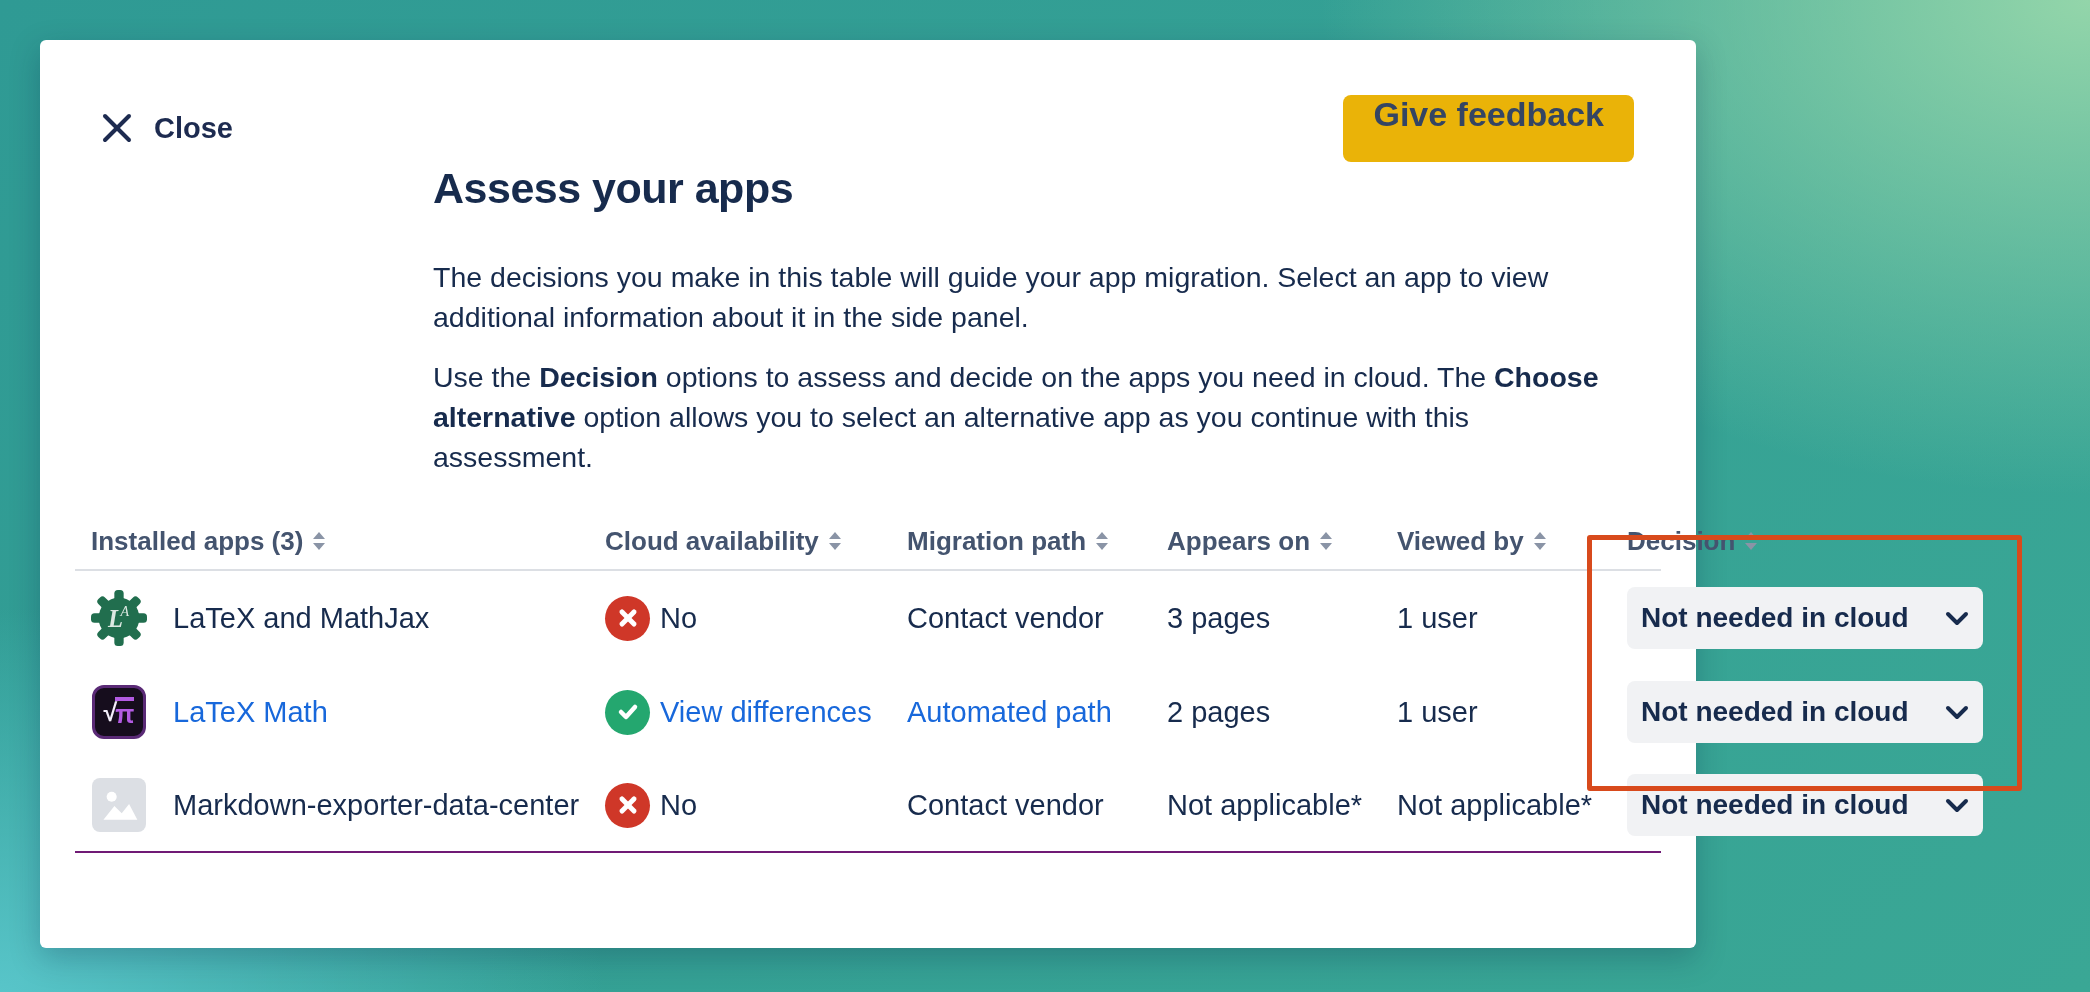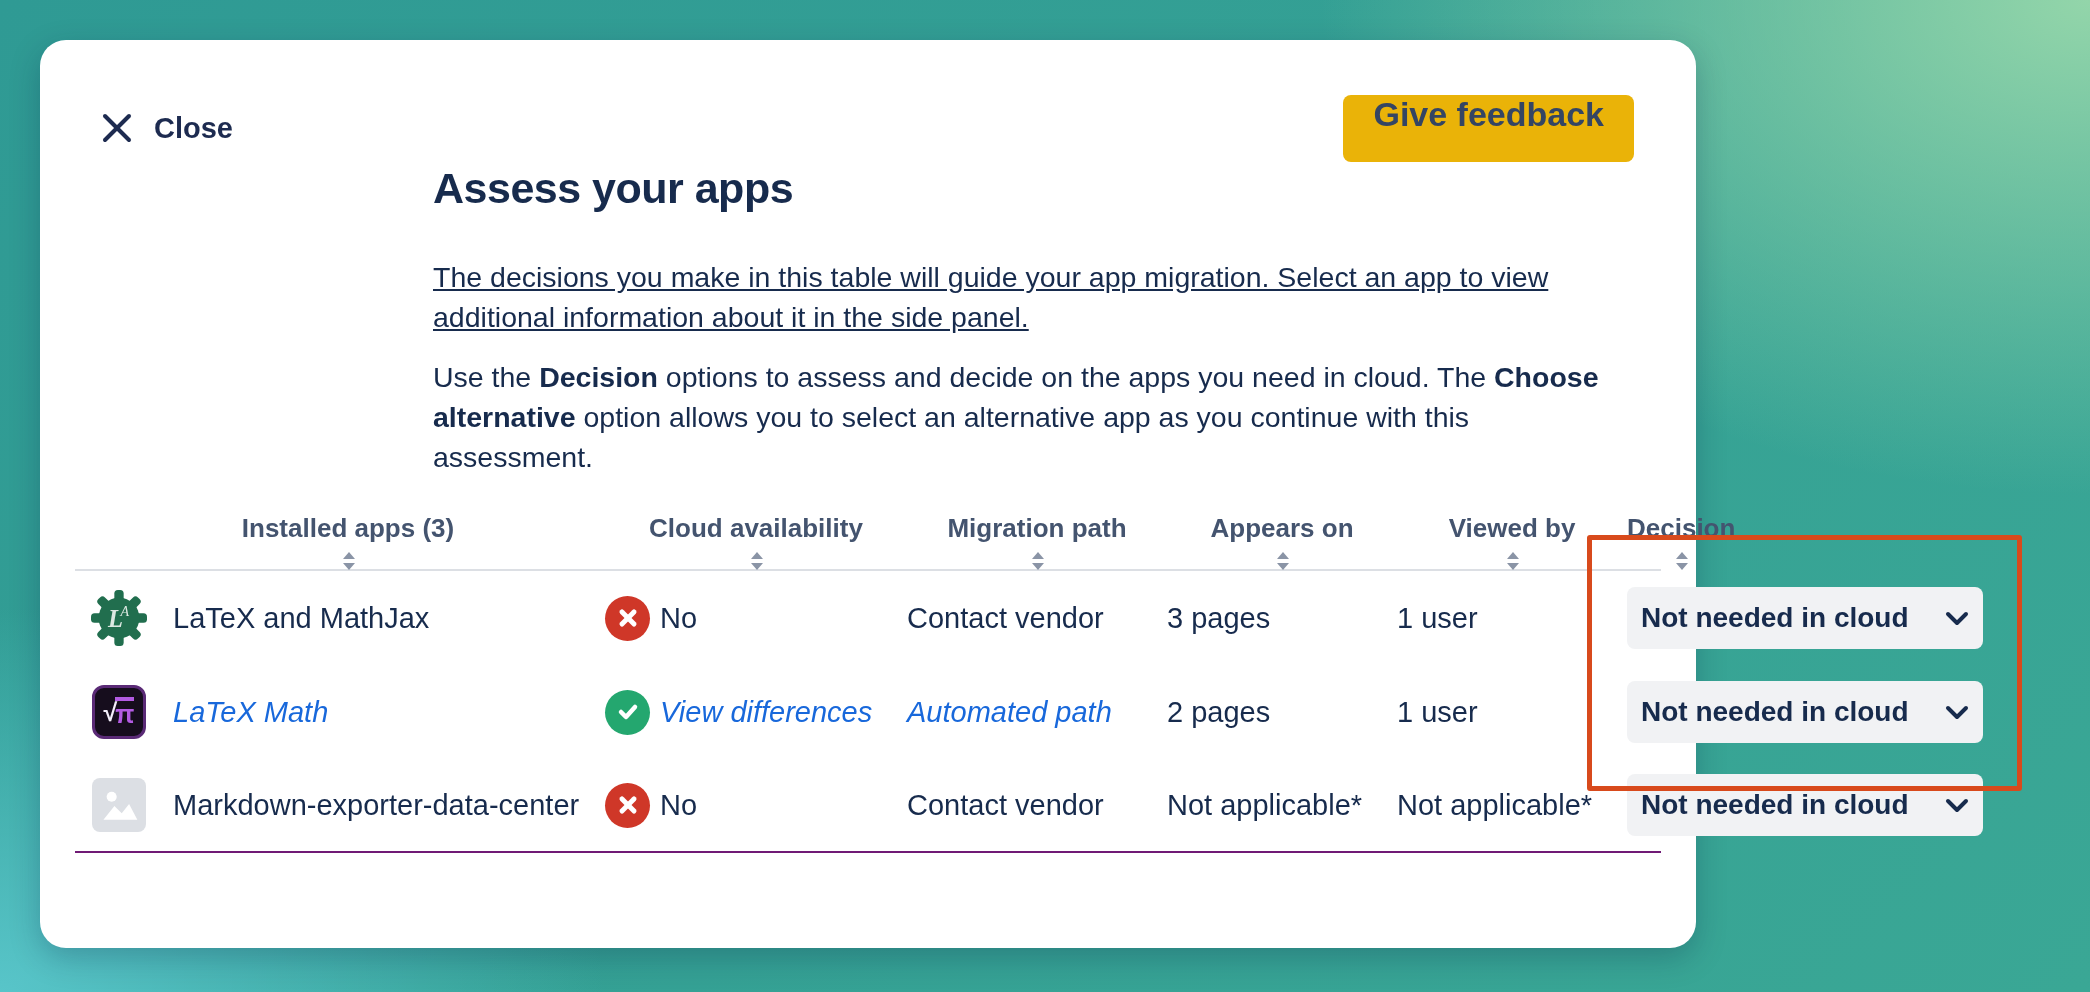--- a/index.html
+++ b/index.html
@@ -12,21 +12,21 @@
       linear-gradient(135deg, #2F9A94 0%, #3AA795 100%);
     position: relative;
     color: #172B4D;
   }
 
   .card {
     position: absolute;
     left: 40px; top: 40px;
     width: 1656px; height: 908px;
     background: #FFFFFF;
-    border-radius: 26px;
+    border-radius: 6px;
     box-shadow: 0 10px 30px rgba(9,30,66,0.25);
   }
 
   
   .card-topbar {
     display: flex;
     justify-content: space-between;
     align-items: center;
     padding: 54px 62px 0 60px;
     height: 122px;
@@ -59,21 +59,21 @@
     font-size: 43px;
     font-weight: 700;
     color: #172B4D;
     letter-spacing: -0.5px;
   }
   .content-col p {
     font-size: 28.5px;
     line-height: 40px;
     color: #172B4D;
   }
-  .p1 { margin-top: 44px; text-decoration: underline; }
+  .p1 { margin-top: 44px; }
   .p2 { margin-top: 20px; }
   .content-col p strong { font-weight: 700; }
 
   
   .apps-table {
     margin: 36px 35px 0 35px;
     position: relative;
   }
   .t-row {
     display: grid;
@@ -81,42 +81,41 @@
     align-items: center;
   }
   .t-head {
     height: 58px;
     border-bottom: 2px solid #DCDFE4;
   }
   .t-head .hcell {
     display: flex; align-items: center; gap: 8px;
     font-size: 26px; font-weight: 700; color: #44546F;
     cursor: pointer;
-    flex-direction: column;
   }
   .hcell:first-child { padding-left: 16px; }
   .sort-glyph { display: inline-flex; flex-direction: column; gap: 4px; margin-left: 2px; }
   .sort-glyph .up {
     width: 0; height: 0;
     border-left: 6px solid transparent; border-right: 6px solid transparent;
     border-bottom: 7px solid #8A94A6;
   }
   .sort-glyph .down {
     width: 0; height: 0;
     border-left: 6px solid transparent; border-right: 6px solid transparent;
     border-top: 7px solid #8A94A6;
   }
 
   .t-body-row { height: 94px; font-size: 29px; cursor: pointer; }
   .t-body-row.last { border-bottom: 2px solid #701a75; }
 
   .app-cell { display: flex; align-items: center; gap: 26px; padding-left: 16px; }
   .avail-cell { display: flex; align-items: center; gap: 10px; }
   .cell-text { color: #172B4D; }
-  .link-text { color: #1868DB; cursor: pointer; font-style: italic; }
+  .link-text { color: #1868DB; cursor: pointer; }
 
   
   .status-circle {
     width: 45px; height: 45px; border-radius: 50%;
     display: flex; align-items: center; justify-content: center;
     flex: none;
   }
   .status-no  { background: #CF3728; }
   .status-yes { background: #24A76F; }
 

